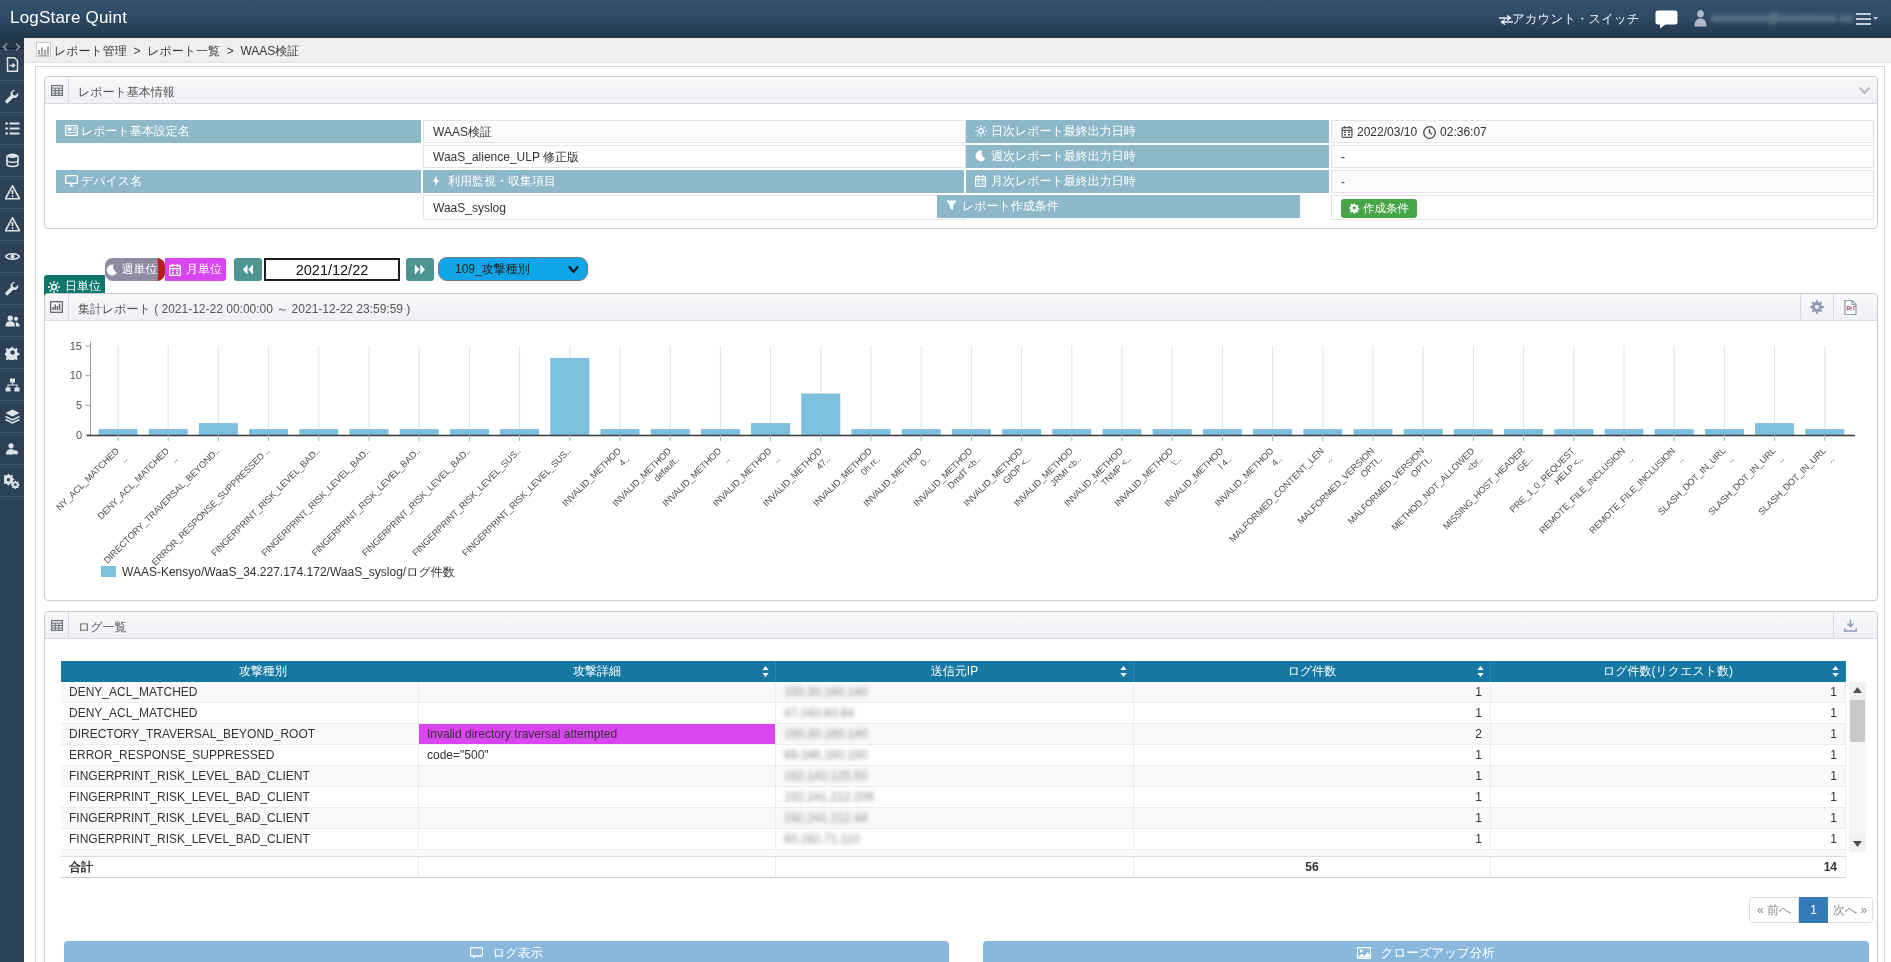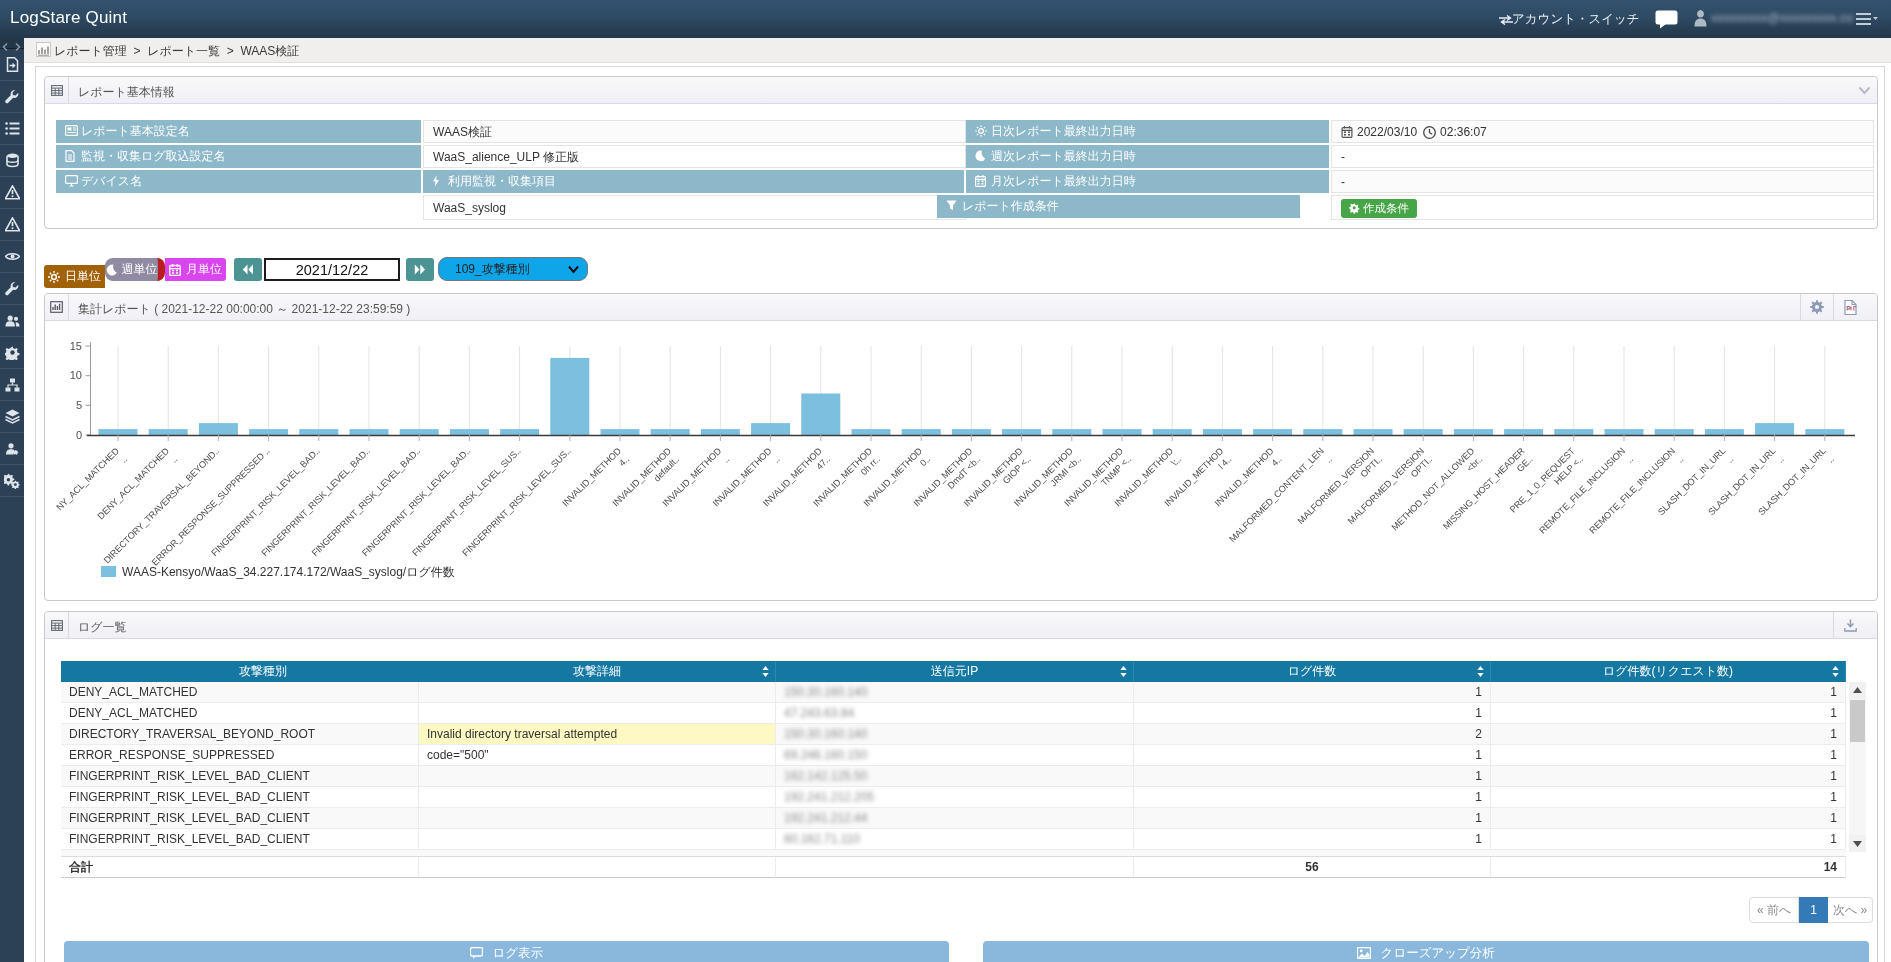--- a/index.html
+++ b/index.html
@@ -239,25 +239,20 @@
             </g>
           </svg><span class="lbl">日次レポート最終出力日時</span></div>
 <div class="td" style="left:1275px;top:0px;width:543px;height:23px;line-height:23px;background:#fbfbfb;"><svg width="12" height="12" viewBox="0 0 11 12" style="vertical-align:-2px;margin-right:4px">
             <rect x="0.6" y="1.6" width="9.8" height="9.8" rx="1" fill="none" stroke="#555" stroke-width="1.2"></rect>
             <path d="M3 0 v2.5 M8 0 v2.5 M0.6 4.3 h9.8" stroke="#555" stroke-width="1.2"></path>
             <path d="M2.5 6.2 h2 M6.5 6.2 h2 M2.5 8.7 h2 M6.5 8.7 h2" stroke="#555" stroke-width="1.4"></path>
           </svg>2022/03/10<svg width="13" height="13" viewBox="0 0 13 13" style="vertical-align:-2.5px;margin-right:4px;margin-left:6px">
             <circle cx="6.5" cy="6.5" r="5.8" fill="none" stroke="#444" stroke-width="1.3"></circle>
             <path d="M6.5 3 v3.7 l2.6 1.5" fill="none" stroke="#444" stroke-width="1.3"></path>
           </svg>02:36:07</div>
-<div class="th" style="left:0px;top:25px;width:365px;">
-<svg width="10" height="12" viewBox="0 0 10 12">
-            <path d="M1 0.6 h5.5 l2.5 2.5 v8.3 h-8 z" fill="none" stroke="#fff" stroke-width="1.2"></path>
-            <path d="M3 5 h4 M3 7 h4 M3 9 h4" stroke="#fff" stroke-width="1"></path>
-          </svg><span class="lbl">監視・収集ログ取込設定名</span></div>
 <div class="td" style="left:367px;top:25px;width:543px;height:23px;line-height:23px;background:#fff;">WaaS_alience_ULP 修正版</div>
 <div class="th" style="left:910px;top:25px;width:363px;">
 <svg width="11" height="12" viewBox="0 0 11 12">
             <path d="M7 0.8 A5.2 5.2 0 1 0 10.3 8.4 A6.2 6.2 0 0 1 7 0.8 Z" fill="#fff"></path>
           </svg><span class="lbl">週次レポート最終出力日時</span></div>
 <div class="td" style="left:1275px;top:25px;width:543px;height:23px;line-height:23px;background:#fff;">-</div>
 <div class="th" style="left:0px;top:50px;width:365px;">
 <svg width="13" height="12" viewBox="0 0 13 12">
             <rect x="0.6" y="0.6" width="11.8" height="7.8" rx="1" fill="none" stroke="#fff" stroke-width="1.2"></rect>
             <path d="M4.5 11 h4 M6.5 8.5 v2.5" stroke="#fff" stroke-width="1.2"></path>
@@ -278,21 +273,21 @@
 <svg width="11" height="11" viewBox="0 0 11 11">
             <path d="M0.5 0.5 h10 L7 5.5 V10 L4 8.5 V5.5 Z" fill="#fff"></path>
           </svg><span class="lbl">レポート作成条件</span></div>
 <div class="td" style="left:1275px;top:75px;width:543px;height:25px;line-height:25px;background:#fff;"><span class="greenbtn"><svg width="11" height="11" viewBox="0 0 12 12" style="vertical-align:-2px;margin-right:3px">
               <path d="M6 1 l0.5 1.4 l1.2 0.4 l1.3 -0.7 l0.9 0.9 l-0.7 1.3 l0.4 1.2 l1.4 0.5 v1.2 l-1.4 0.5 l-0.4 1.2 l0.7 1.3 l-0.9 0.9 l-1.3 -0.7 l-1.2 0.4 L6 12 h-1.2 l-0.5 -1.4 l-1.2 -0.4 l-1.3 0.7 l-0.9 -0.9 l0.7 -1.3 l-0.4 -1.2 L0 6.3 v-1.2 l1.4 -0.5 l0.4 -1.2 l-0.7 -1.3 l0.9 -0.9 l1.3 0.7 l1.2 -0.4 L5 1 z" fill="#fff" transform="translate(0.3,-0.4)"></path>
               <circle cx="5.7" cy="5.3" r="1.7" fill="#46a546"></circle>
             </svg>作成条件</span></div>
 </div>
   </div>
 
-  <div class="seg" style="left:8px;top:198px;width:61px;background:#a16207;border-radius:3px 0 0 3px;">
+  <div class="seg" style="left:8px;top:208px;width:61px;background:#0f766e;border-radius:3px 0 0 3px;">
     <svg width="12" height="12" viewBox="0 0 12 12" style="margin-right:5px">
         <circle cx="6" cy="6" r="2.4" fill="none" stroke="#fff" stroke-width="1.5"></circle>
         <g stroke="#fff" stroke-width="1.4">
           <path d="M6 0 v2 M6 10 v2 M0 6 h2 M10 6 h2 M1.8 1.8 l1.4 1.4 M8.8 8.8 l1.4 1.4 M10.2 1.8 l-1.4 1.4 M1.8 10.2 l1.4 -1.4"></path>
         </g>
       </svg>
     日単位</div>
   <div class="seg" style="left:69px;top:191px;width:60px;background:#908aa3;border-right:7px solid #b91c1c;border-radius:8px;">
     <svg width="11" height="12" viewBox="0 0 11 12" style="margin-right:5px">
         <path d="M7.5 0.8 A5.4 5.4 0 1 0 10.8 8.7 A6.5 6.5 0 0 1 7.5 0.8 Z" fill="#fff"></path>
@@ -624,21 +619,21 @@
 <div class="ltd" style="left:358px;top:21px;width:357px;background:#f9f9f9;"></div>
 <div class="ltd" style="left:715px;top:21px;width:358px;background:#f9f9f9;"><span class="blur">150.30.160.140</span></div>
 <div class="ltd" style="left:1073px;top:21px;width:357px;background:#f9f9f9;text-align:right;">1</div>
 <div class="ltd" style="left:1430px;top:21px;width:355px;background:#f9f9f9;text-align:right;">1</div>
 <div class="ltd" style="left:0;top:42px;width:358px;background:#fff;">DENY_ACL_MATCHED</div>
 <div class="ltd" style="left:358px;top:42px;width:357px;background:#fff;"></div>
 <div class="ltd" style="left:715px;top:42px;width:358px;background:#fff;"><span class="blur">47.243.63.84</span></div>
 <div class="ltd" style="left:1073px;top:42px;width:357px;background:#fff;text-align:right;">1</div>
 <div class="ltd" style="left:1430px;top:42px;width:355px;background:#fff;text-align:right;">1</div>
 <div class="ltd" style="left:0;top:63px;width:358px;background:#f9f9f9;">DIRECTORY_TRAVERSAL_BEYOND_ROOT</div>
-<div class="ltd" style="left:358px;top:63px;width:357px;background:#fef9c3;">Invalid directory traversal attempted</div>
+<div class="ltd" style="left:358px;top:63px;width:357px;background:#d946ef;">Invalid directory traversal attempted</div>
 <div class="ltd" style="left:715px;top:63px;width:358px;background:#f9f9f9;"><span class="blur">150.30.160.140</span></div>
 <div class="ltd" style="left:1073px;top:63px;width:357px;background:#f9f9f9;text-align:right;">2</div>
 <div class="ltd" style="left:1430px;top:63px;width:355px;background:#f9f9f9;text-align:right;">1</div>
 <div class="ltd" style="left:0;top:84px;width:358px;background:#fff;">ERROR_RESPONSE_SUPPRESSED</div>
 <div class="ltd" style="left:358px;top:84px;width:357px;background:#fff;">code="500"</div>
 <div class="ltd" style="left:715px;top:84px;width:358px;background:#fff;"><span class="blur">69.246.160.150</span></div>
 <div class="ltd" style="left:1073px;top:84px;width:357px;background:#fff;text-align:right;">1</div>
 <div class="ltd" style="left:1430px;top:84px;width:355px;background:#fff;text-align:right;">1</div>
 <div class="ltd" style="left:0;top:105px;width:358px;background:#f9f9f9;">FINGERPRINT_RISK_LEVEL_BAD_CLIENT</div>
 <div class="ltd" style="left:358px;top:105px;width:357px;background:#f9f9f9;"></div>

